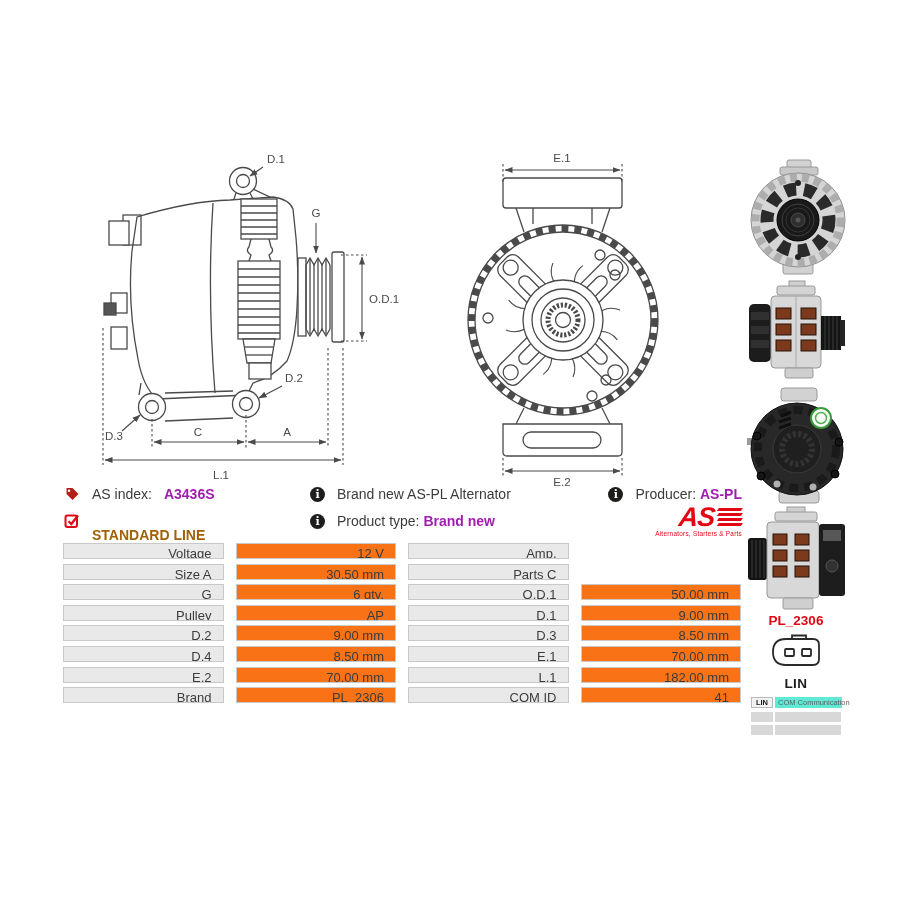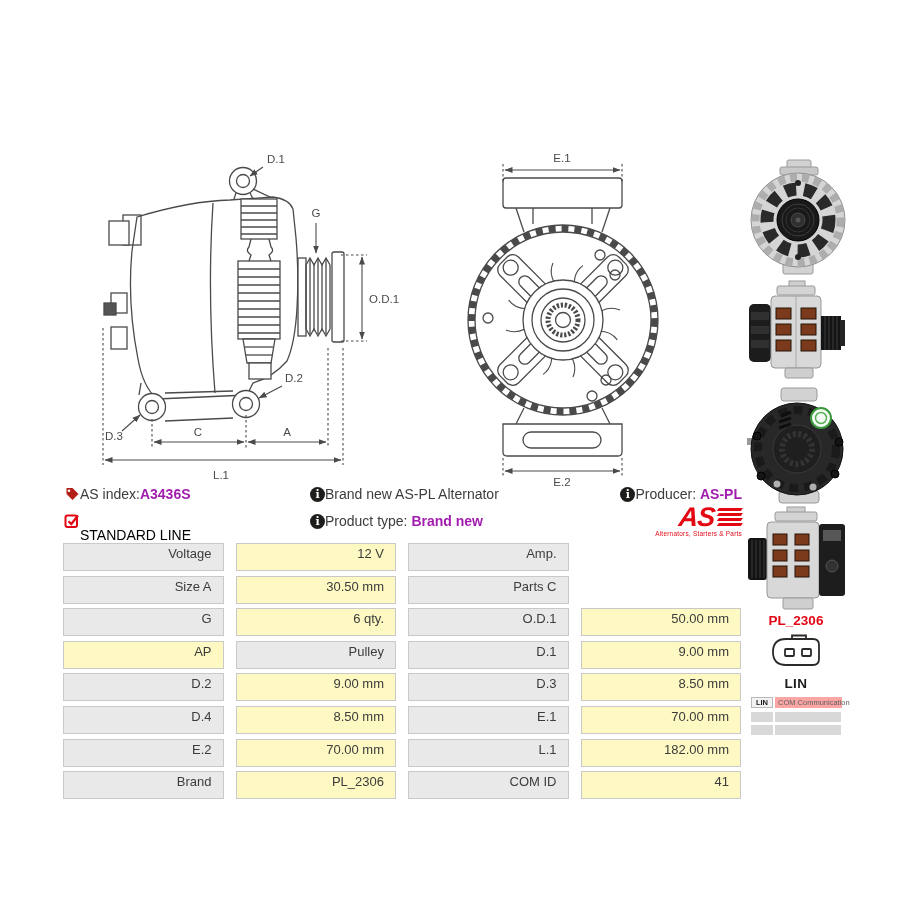--- a/index.html
+++ b/index.html
@@ -8,59 +8,59 @@
 
   
   .diagram{position:absolute;}
   .diagram svg text{font-family:"Liberation Sans","DejaVu Sans",sans-serif;font-size:11.5px;fill:#4a4a4a;}
 
   
   .photo{position:absolute;left:747px;width:100px;}
 
   
   .info-col{position:absolute;font-size:14px;}
-  .info-line{display:flex;align-items:center;gap:0;height:16px;white-space:nowrap;}
+  .info-line{display:flex;align-items:center;gap:12px;height:16px;white-space:nowrap;}
   .info-line + .info-line{margin-top:11px;}
   .b{font-weight:700;color:#a21caf;}
-  .red{color:#000000;font-weight:400;margin-top:28px;}
+  .red{color:#a16207;font-weight:700;margin-top:28px;}
   .info-icon{display:inline-flex;align-items:center;justify-content:center;width:15px;height:15px;
              border-radius:50%;background:#1d1d1b;color:#fff;font-size:11px;font-weight:700;
              font-family:"DejaVu Serif",serif;flex:0 0 auto;}
   .col3{text-align:right;}
   .col3 .info-line{justify-content:flex-end;}
 
   
   .as-logo{display:inline-flex;flex-direction:column;align-items:flex-end;}
   .as-logo .mark{display:flex;align-items:flex-end;gap:3px;}
   .as-logo .as-txt{font-size:27px;line-height:24px;font-weight:900;font-style:italic;color:#e30613;
                    transform:skewX(-6deg);letter-spacing:-1px;}
   .as-logo .stripes{display:flex;flex-direction:column;gap:2.5px;padding-bottom:3px;}
   .as-logo .stripes i{display:block;height:2.6px;background:#e30613;transform:skewX(-35deg);}
   .as-logo .s1{width:24px;} .as-logo .s2{width:24px;} .as-logo .s3{width:24px;} .as-logo .s4{width:24px;}
   .as-logo .tagline{font-size:6.4px;color:#e30613;margin-top:1.5px;letter-spacing:0.25px;}
 
   
   .spec-table{position:absolute;left:63px;top:543px;width:678px;}
-  .trow{display:grid;grid-template-columns:1fr 1fr 1fr 1fr;column-gap:12px;height:28px;margin-bottom:4.6px;}
+  .trow{display:grid;grid-template-columns:1fr 1fr 1fr 1fr;column-gap:12px;height:16px;margin-bottom:4.6px;}
   .cell{border:1px solid #c9c9c9;font-size:13px;line-height:19px;text-align:right;padding-right:11px;
         overflow:hidden;white-space:nowrap;}
   .cell.lbl{background:#e9e9e9;color:#3c3c3c;}
-  .cell.val{background:#fef9c3;color:#3c3c3c;}
+  .cell.val{background:#f97316;color:#3c3c3c;}
 
   
   .plug-name{position:absolute;left:741px;top:613px;width:110px;text-align:center;
              font-size:13.5px;font-weight:700;color:#e30613;}
   .plug-svg{position:absolute;left:766px;top:634px;}
   .pin-label{position:absolute;left:741px;top:676px;width:110px;text-align:center;
              font-size:13.5px;font-weight:700;color:#1c1c1c;letter-spacing:0.5px;}
   .legend{position:absolute;left:751px;top:697px;width:128px;}
   .legend-row{display:flex;gap:2px;margin-bottom:3.5px;align-items:stretch;}
   .legend-key{width:20px;background:#f2f2f2;border:1px solid #b9b9b9;font-size:7.5px;font-weight:700;
               color:#1a1a1a;text-align:center;line-height:9px;height:9px;}
-  .legend-desc{width:64px;background:#fca5a5;font-size:7.5px;color:#5f5f5f;line-height:11px;height:11px;
+  .legend-desc{width:64px;background:#5eead4;font-size:7.5px;color:#5f5f5f;line-height:11px;height:11px;
                padding-left:3px;white-space:nowrap;}
   .legend-bar-s{width:22px;height:10px;background:#d8d8d8;}
   .legend-bar-w{width:66px;height:10px;background:#d8d8d8;}
 </style>
 </head>
 <body>
 
 <div class="page">
 
   <div class="diagram" style="left:95px;top:143px;width:310px;height:345px;">
@@ -433,22 +433,22 @@
       <div class="cell val">30.50 mm</div>
       <div class="cell lbl">Parts C</div>
     </div>
     <div class="trow">
       <div class="cell lbl">G</div>
       <div class="cell val">6 qty.</div>
       <div class="cell lbl">O.D.1</div>
       <div class="cell val">50.00 mm</div>
     </div>
     <div class="trow">
+      <div class="cell lbl">Pulley</div>
       <div class="cell val">AP</div>
-      <div class="cell lbl">Pulley</div>
       <div class="cell lbl">D.1</div>
       <div class="cell val">9.00 mm</div>
     </div>
     <div class="trow">
       <div class="cell lbl">D.2</div>
       <div class="cell val">9.00 mm</div>
       <div class="cell lbl">D.3</div>
       <div class="cell val">8.50 mm</div>
     </div>
     <div class="trow">

